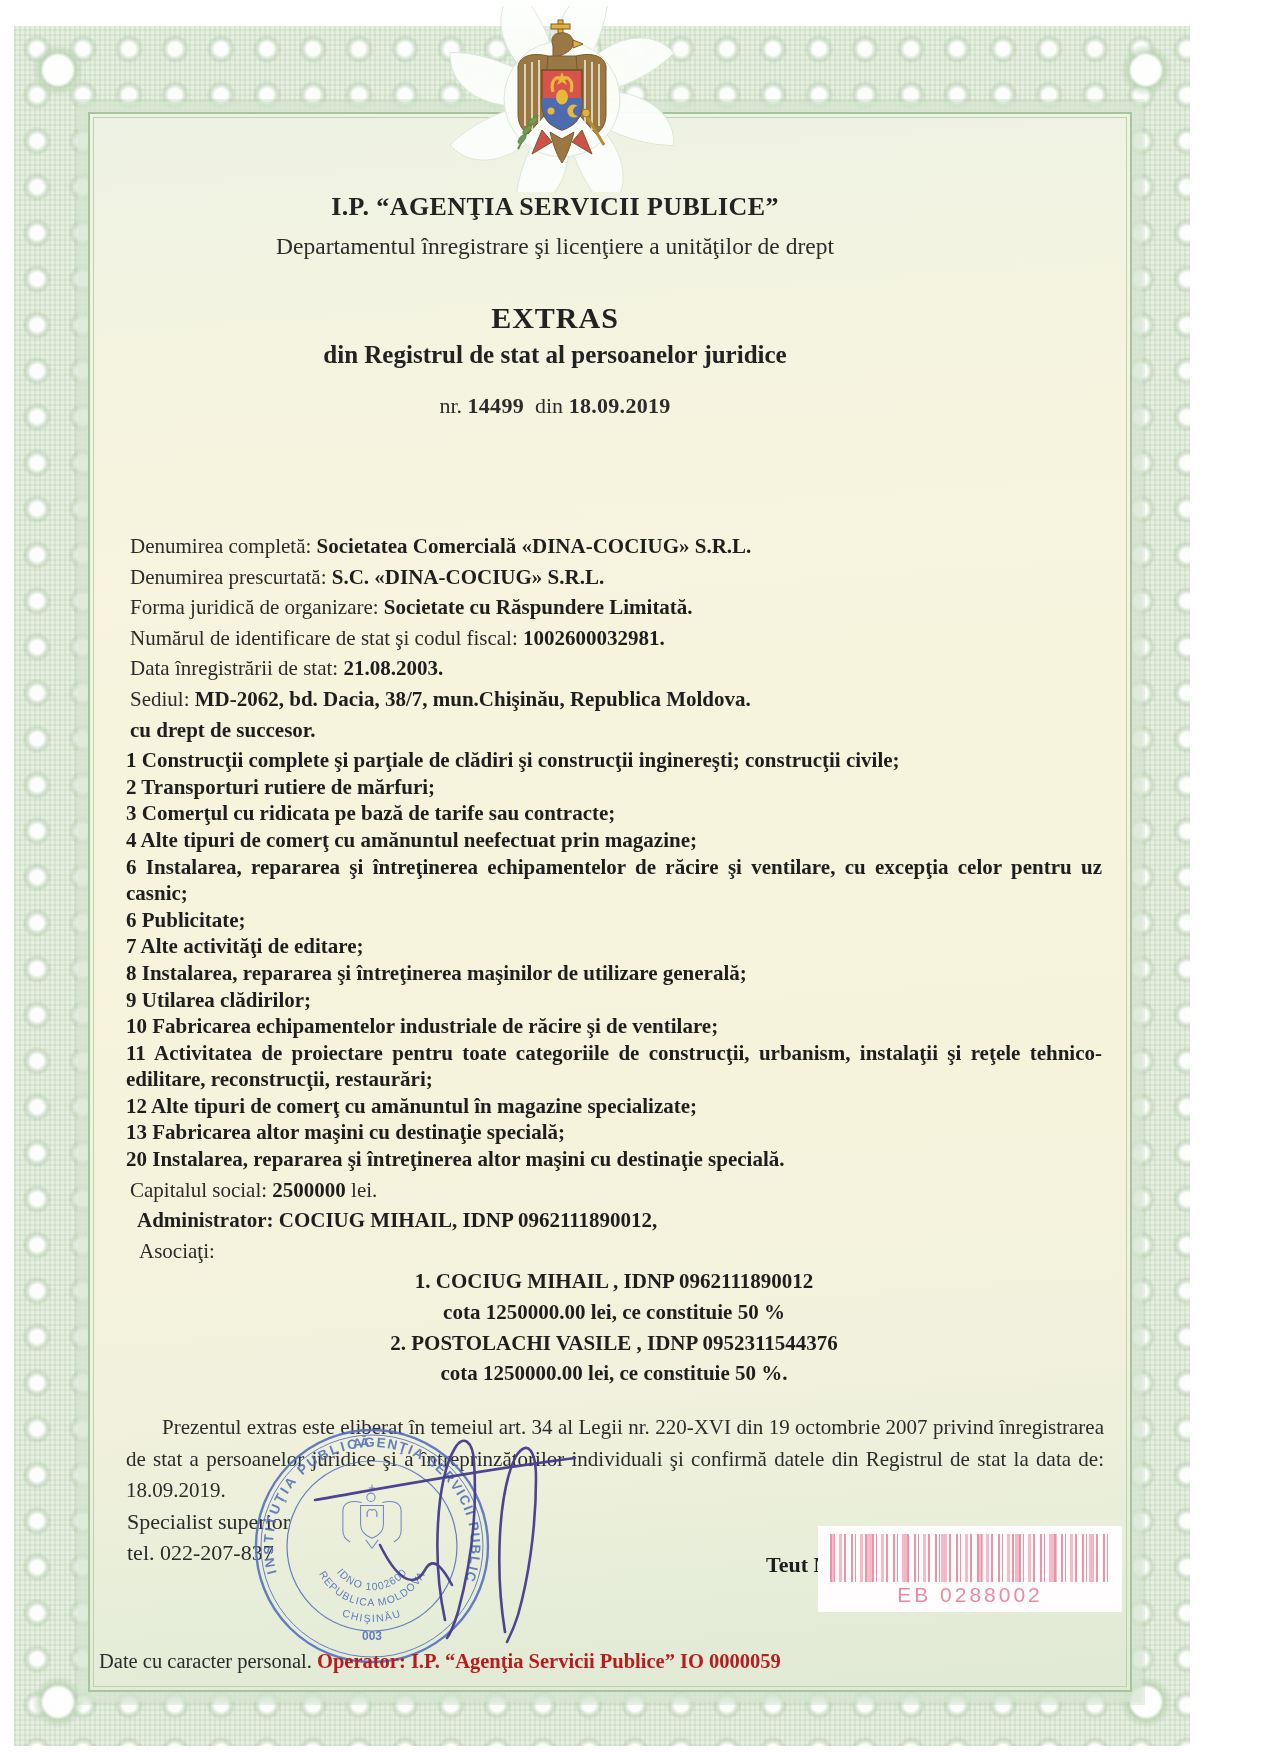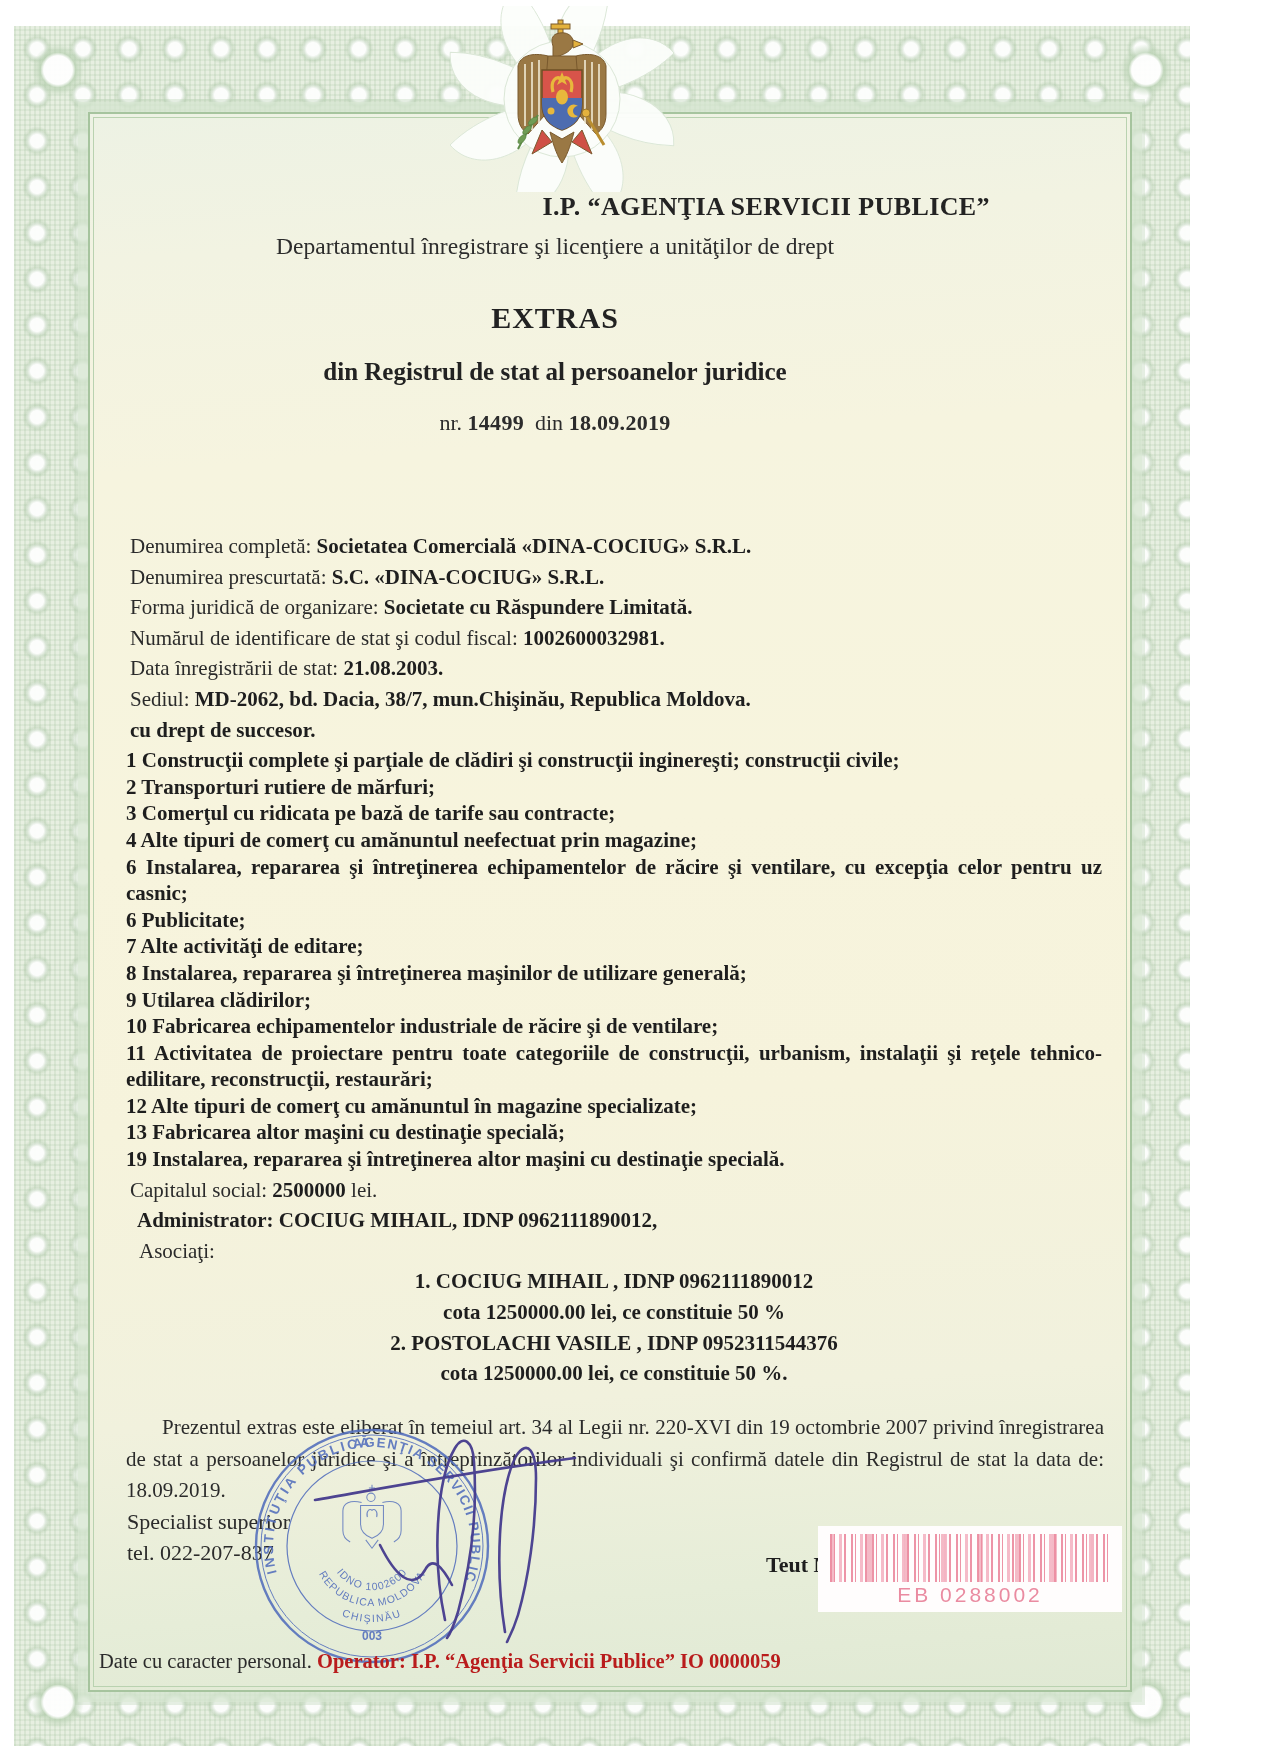--- a/index.html
+++ b/index.html
@@ -23,24 +23,24 @@
 
   
   .paper{position:absolute;left:88px;top:112px;width:1040px;height:1576px;
     background:linear-gradient(176deg,#edf2e4 0%,#f2f3e2 9%,#f6f4df 22%,#f7f4dd 45%,#f6f3dc 62%,#f1f1dd 80%,#e6edd8 92%,#e0e9d4 100%);
     border:2px solid #a6c49e;
     box-shadow:0 0 0 10px rgba(219,233,213,.6), 0 0 0 13px rgba(186,210,180,.35);}
   .paper::before{content:"";position:absolute;inset:3px;border:1px solid #b9d2b0;}
 
   
   .header{position:absolute;left:120px;top:192px;width:870px;text-align:center;}
-  .org{font-size:26px;font-weight:bold;letter-spacing:.4px;color:#232323;text-align:right;}
+  .org{font-size:26px;font-weight:bold;letter-spacing:.4px;color:#232323;}
   .dept{font-size:23.5px;margin-top:11px;color:#2c2c2c;}
   .title{font-size:30px;font-weight:bold;letter-spacing:1px;margin-top:41px;color:#222;}
-  .subtitle{font-size:25px;font-weight:bold;margin-top:23px;color:#222;}
+  .subtitle{font-size:25px;font-weight:bold;margin-top:6px;color:#222;}
   .nr{font-size:22px;margin-top:24px;color:#2c2c2c;}
   .nr b{letter-spacing:.3px;}
 
   
   .bodytext{position:absolute;left:126px;top:529px;width:976px;font-size:21px;line-height:26.6px;color:#2b2b2b;}
   .bodytext .row{margin:4px;}
   .bodytext b{color:#1e1e1e;}
   .acts p{margin:0;text-align:justify;font-weight:bold;color:#1e1e1e;}
   .admin{padding-left:7px;font-weight:bold;color:#1e1e1e;}
   .asoc{padding-left:9px;}
@@ -171,21 +171,21 @@
         <p>4 Alte tipuri de comerţ cu amănuntul neefectuat prin magazine;</p>
         <p>6 Instalarea, repararea şi întreţinerea echipamentelor de răcire şi ventilare, cu excepţia celor pentru uz casnic;</p>
         <p>6 Publicitate;</p>
         <p>7 Alte activităţi de editare;</p>
         <p>8 Instalarea, repararea şi întreţinerea maşinilor de utilizare generală;</p>
         <p>9 Utilarea clădirilor;</p>
         <p>10 Fabricarea echipamentelor industriale de răcire şi de ventilare;</p>
         <p>11 Activitatea de proiectare pentru toate categoriile de construcţii, urbanism, instalaţii şi reţele tehnico-edilitare, reconstrucţii, restaurări;</p>
         <p>12 Alte tipuri de comerţ cu amănuntul în magazine specializate;</p>
         <p>13 Fabricarea altor maşini cu destinaţie specială;</p>
-        <p>19 Instalarea, repararea şi întreţinerea altor maşini cu destinaţie specială.</p>
+        <p>20 Instalarea, repararea şi întreţinerea altor maşini cu destinaţie specială.</p>
       </div>
     <div class="row">
       <span>Capitalul social: </span><b>2500000</b><span> lei.</span>
     </div>
     <div class="admin row">Administrator: COCIUG MIHAIL, IDNP 0962111890012,</div>
     <div class="asoc row">Asociaţi:</div>
     <div id="associates">
         <div class="assoc-line row">1. COCIUG MIHAIL , IDNP 0962111890012</div>
         <div class="assoc-line row">cota 1250000.00 lei, ce constituie 50 %</div>
         <div class="assoc-line row">2. POSTOLACHI VASILE , IDNP 0952311544376</div>

